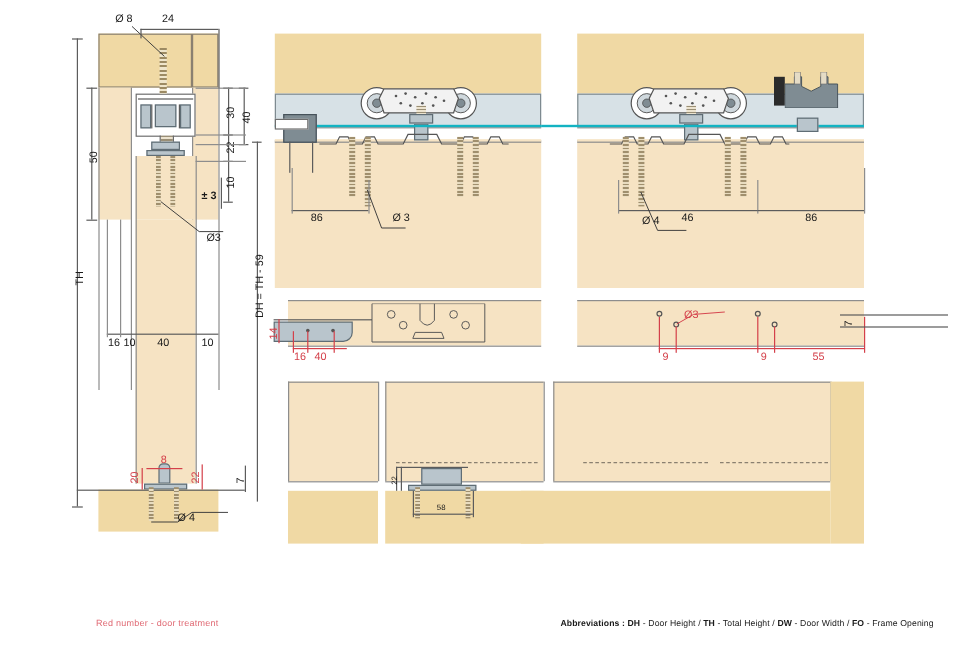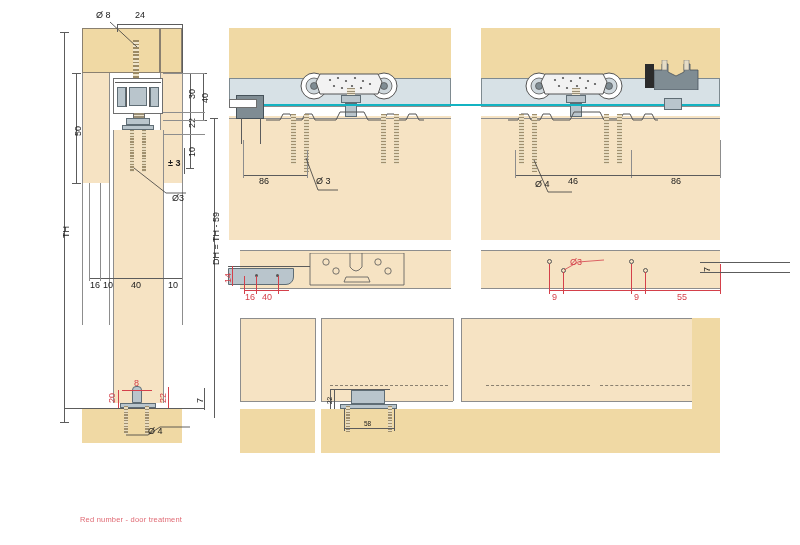--- a/index.html
+++ b/index.html
@@ -248,21 +248,21 @@
 
     <div class="abs ln" style="left:243px;top:175px;width:64px;height:0.7px;"></div>
     <div class="abs ln-thin" style="left:243px;top:140px;width:0.6px;height:38px;"></div>
     <div class="abs ln-thin" style="left:307px;top:150px;width:0.6px;height:28px;"></div>
     <div class="dim" style="left:259px;top:177px;">86</div>
 
     <svg class="abs" style="left:290px;top:150px;width:60px;height:48px;pointer-events:none;">
       <line x1="16" y1="8" x2="28" y2="40" stroke="#3a3a3a" stroke-width="0.8"></line>
       <line x1="28" y1="40" x2="48" y2="40" stroke="#3a3a3a" stroke-width="0.8"></line>
     </svg>
-    <div class="dim" style="left:288px;top:177px;padding-left:28px;">Ø 3</div>
+    <div class="dim" style="left:299px;top:177px;padding-left:28px;">Ø 3</div>
   </div>
 
   <div>
     <div class="abs wood-dark-nb" style="left:481px;top:28px;width:239px;height:50px;"></div>
     <div class="abs track" style="left:481px;top:78px;width:239px;height:28px;"></div>
     <div class="abs" style="left:481px;top:106px;width:239px;height:10px;background:#ffffff;
                 border-top:0.6px solid #8d8d8d;border-bottom:0.6px solid #8d8d8d;"></div>
     <div class="abs wood-nb" style="left:481px;top:116px;width:239px;height:124px;"></div>
     <div class="abs ln-thin" style="left:481px;top:118px;width:239px;height:0.6px;"></div>
 
@@ -449,14 +449,25 @@
     <div class="abs ln" style="left:334px;top:389px;width:0.6px;height:20px;"></div>
 
     <div class="abs ln" style="left:344px;top:428px;width:50px;height:0.6px;"></div>
     <div class="abs ln" style="left:344px;top:409px;width:0.6px;height:22px;"></div>
     <div class="abs ln" style="left:394px;top:409px;width:0.6px;height:22px;"></div>
     <div class="dim" style="left:364px;top:421px;font-size:6.5px;">58</div>
   </div>
 
   <div class="legend-left">Red number - door treatment</div>
 
+  <div class="legend-right">
+    <b>Abbreviations :</b>
+    <b>DH</b>
+    <span>- Door Height /</span>
+    <b>TH</b>
+    <span>- Total Height /</span>
+    <b>DW</b>
+    <span>- Door Width /</span>
+    <b>FO</b>
+    <span>- Frame Opening</span>
+  </div>
 
 </div>
 
 </body></html>

